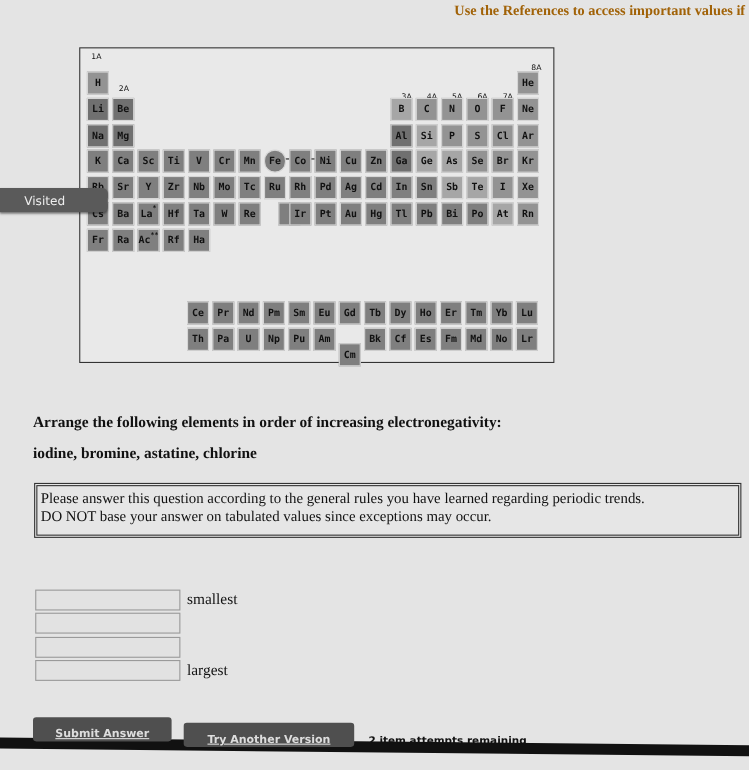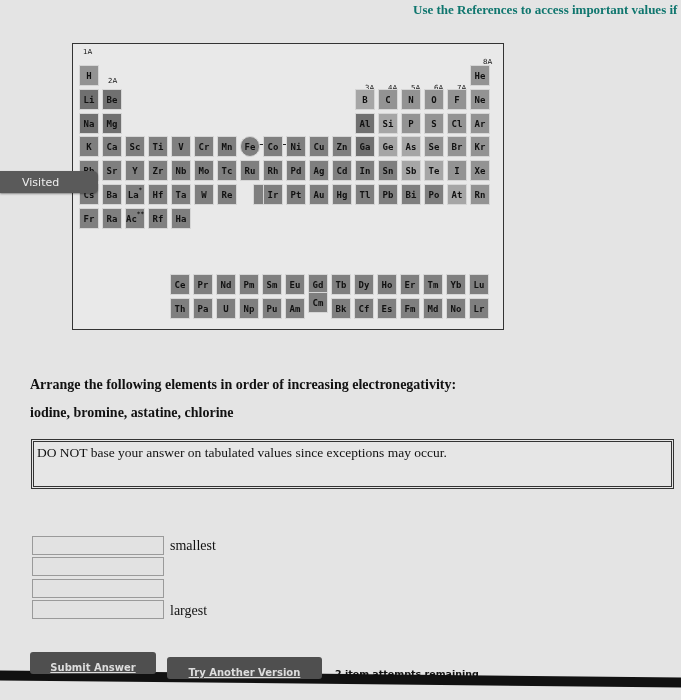--- a/index.html
+++ b/index.html
@@ -5,21 +5,21 @@
   html, body { margin:0; padding:0; }
   body {
     width:681px; height:700px; overflow:hidden; position:relative;
     background:#e4e4e4;
     font-family:"Liberation Serif", serif;
     color:#111;
   }
   .refs {
     position:absolute; left:413px; top:2px;
     font-family:"Liberation Serif", serif; font-weight:bold; font-size:13px;
-    color:#0f766e; white-space:nowrap;
+    color:#a16207; white-space:nowrap;
   }
   .ptable {
     position:absolute; left:72px; top:43px; width:432px; height:287px;
     border:1.5px solid #333; background:#e9e9e9; box-sizing:border-box;
   }
   .glabel {
     position:absolute; font-family:"DejaVu Sans", sans-serif; font-size:7px;
     color:#111; white-space:nowrap;
   }
   .cell {
@@ -398,21 +398,21 @@
     </div>
     <div class="cell" style="left: 166px; top: 254px;">
       <span>Np</span>
     </div>
     <div class="cell" style="left: 189px; top: 254px;">
       <span>Pu</span>
     </div>
     <div class="cell" style="left: 212px; top: 254px;">
       <span>Am</span>
     </div>
-    <div class="cell" style="left: 235px; top: 248px;">
+    <div class="cell" style="left: 235px; top: 268px;">
       <span>Cm</span>
     </div>
     <div class="cell" style="left: 258px; top: 254px;">
       <span>Bk</span>
     </div>
     <div class="cell" style="left: 281px; top: 254px;">
       <span>Cf</span>
     </div>
     <div class="cell" style="left: 304px; top: 254px;">
       <span>Es</span>
@@ -428,20 +428,21 @@
     </div>
     <div class="cell" style="left: 396px; top: 254px;">
       <span>Lr</span>
     </div>
   </div>
 
 <div class="question">Arrange the following elements in order of increasing electronegativity:</div>
 <div class="elements">iodine, bromine, astatine, chlorine</div>
 
 <div class="notebox">
+  <div>Please answer this question according to the general rules you have learned regarding periodic trends.</div>
   <div>DO NOT base your answer on tabulated values since exceptions may occur.</div>
 </div>
 
 <input class="ansbox" style="top: 536px;" type="text" value="">
 <span class="anslabel" style="top:538px">smallest</span>
 <input class="ansbox" style="top: 557px;" type="text" value="">
 <input class="ansbox" style="top: 579px;" type="text" value="">
 <input class="ansbox" style="top: 600px;" type="text" value="">
 <span class="anslabel" style="top:603px">largest</span>
 

